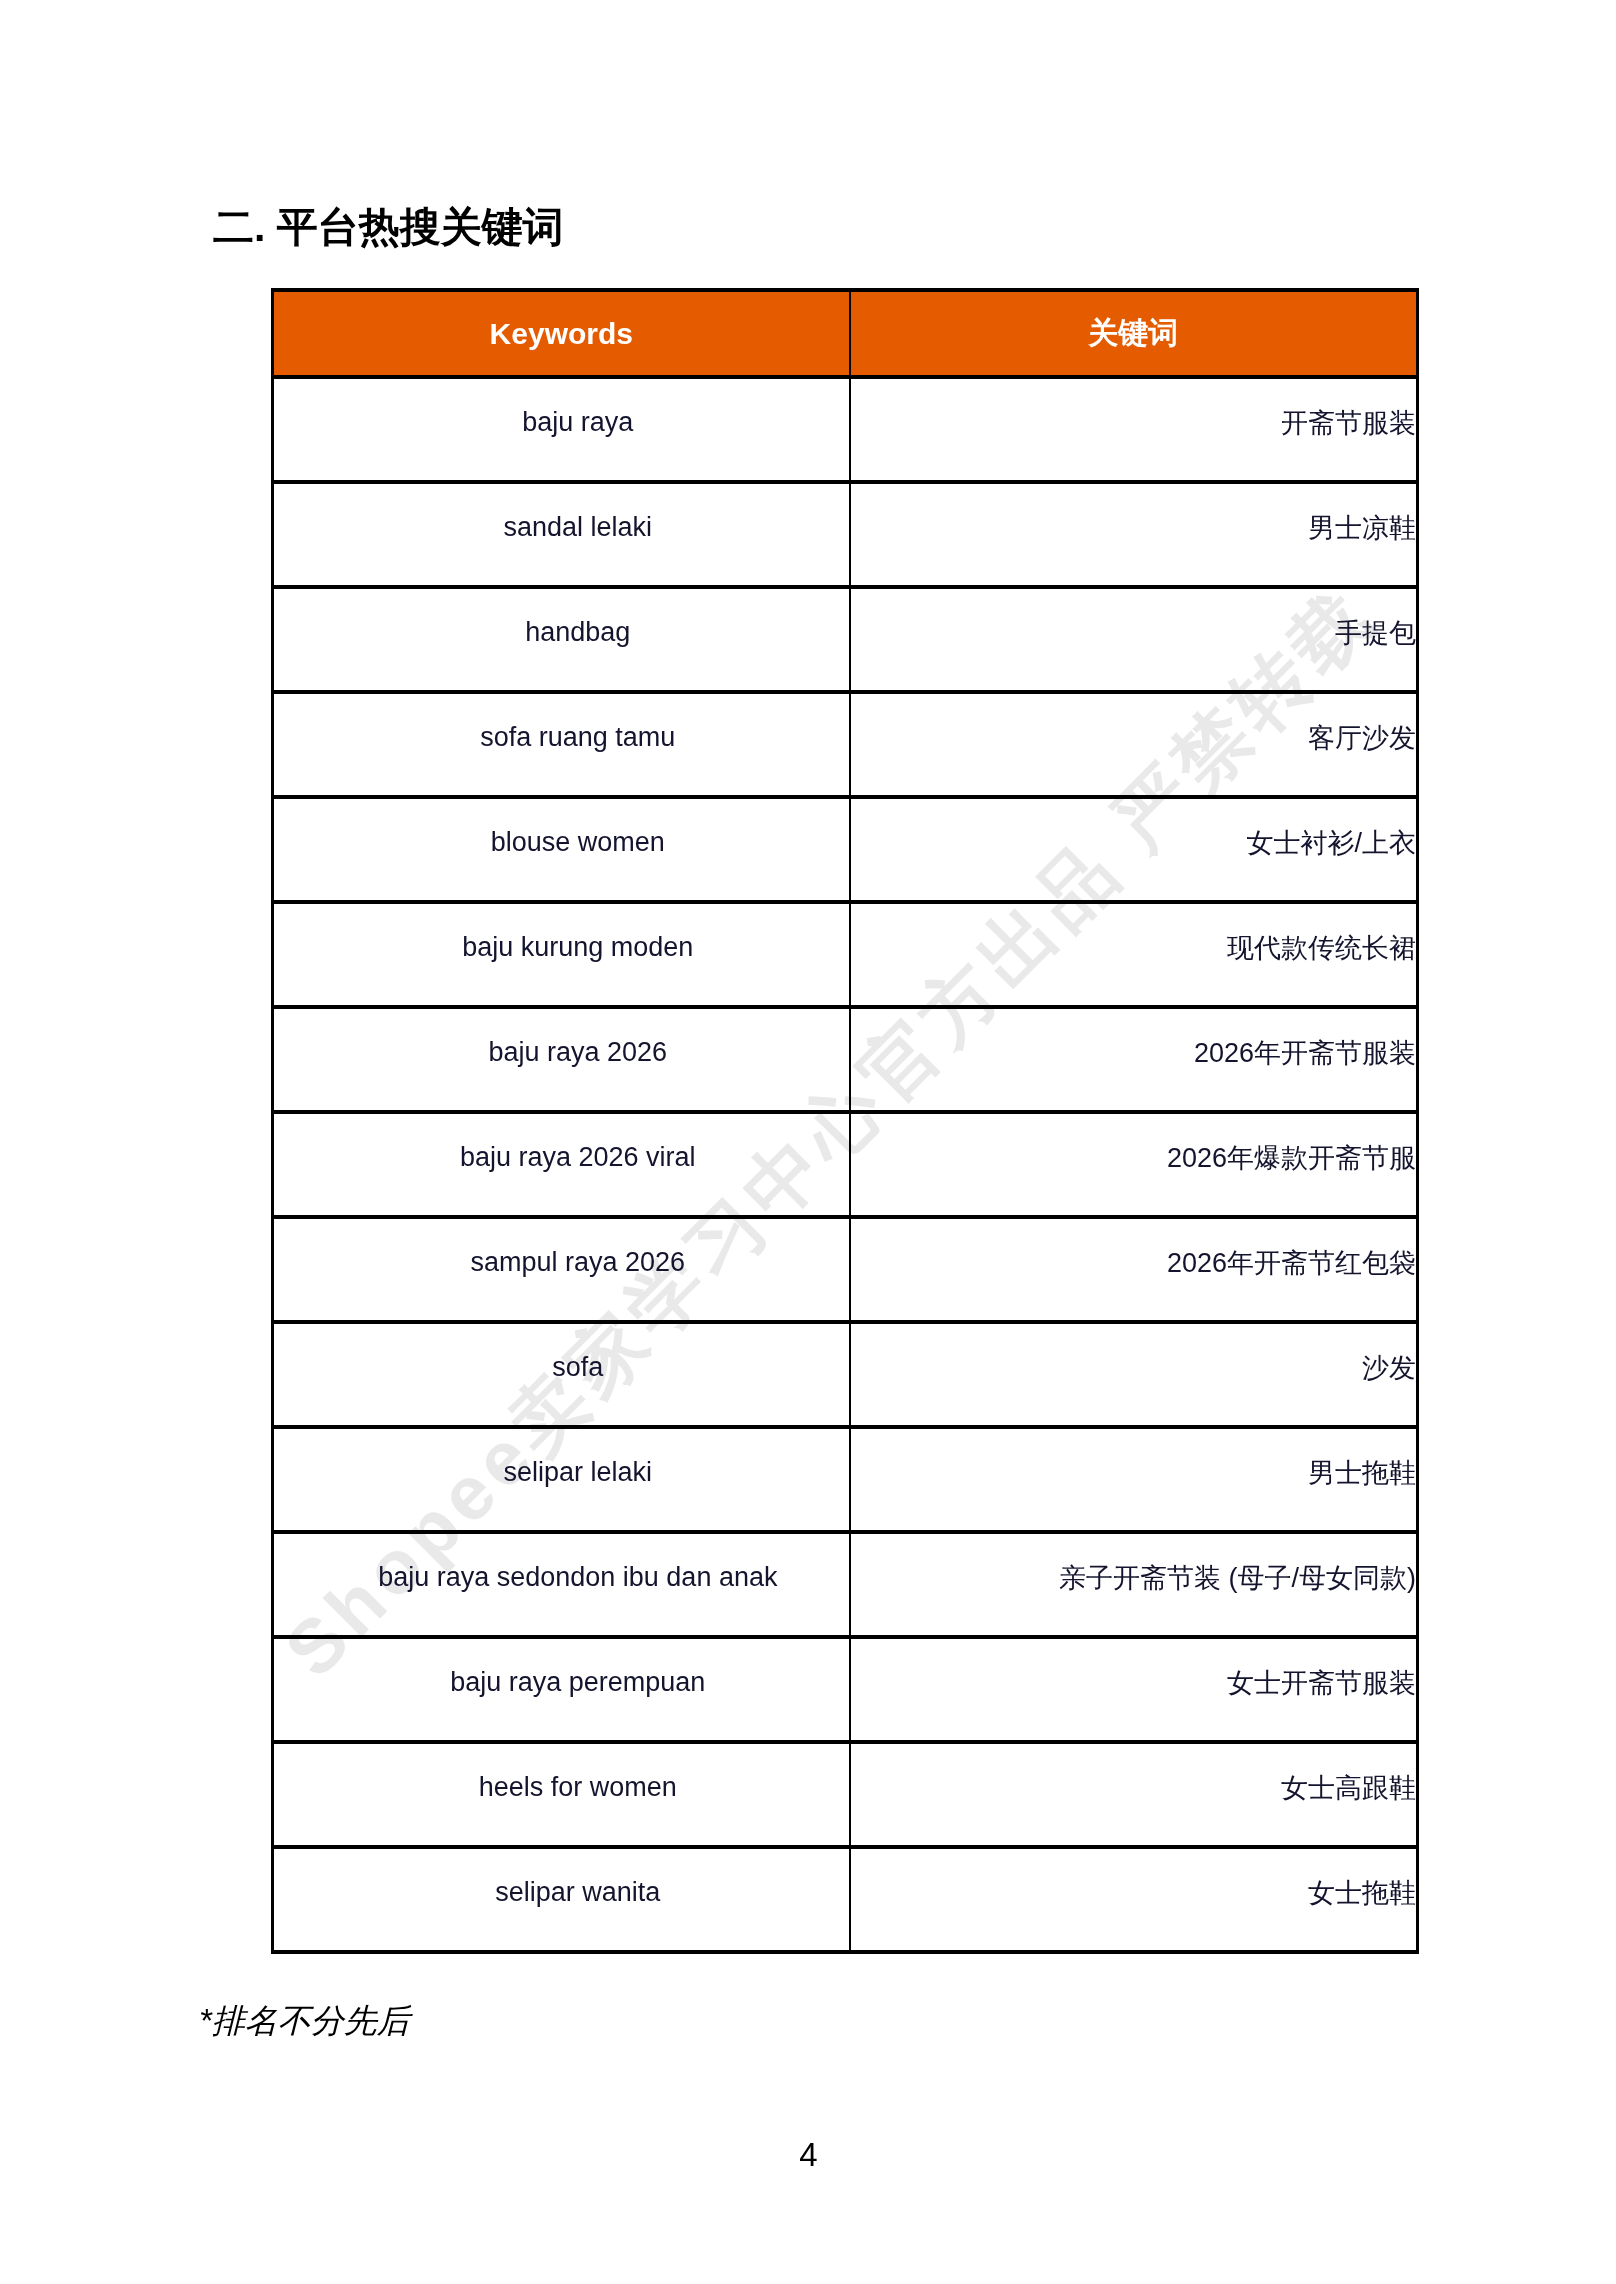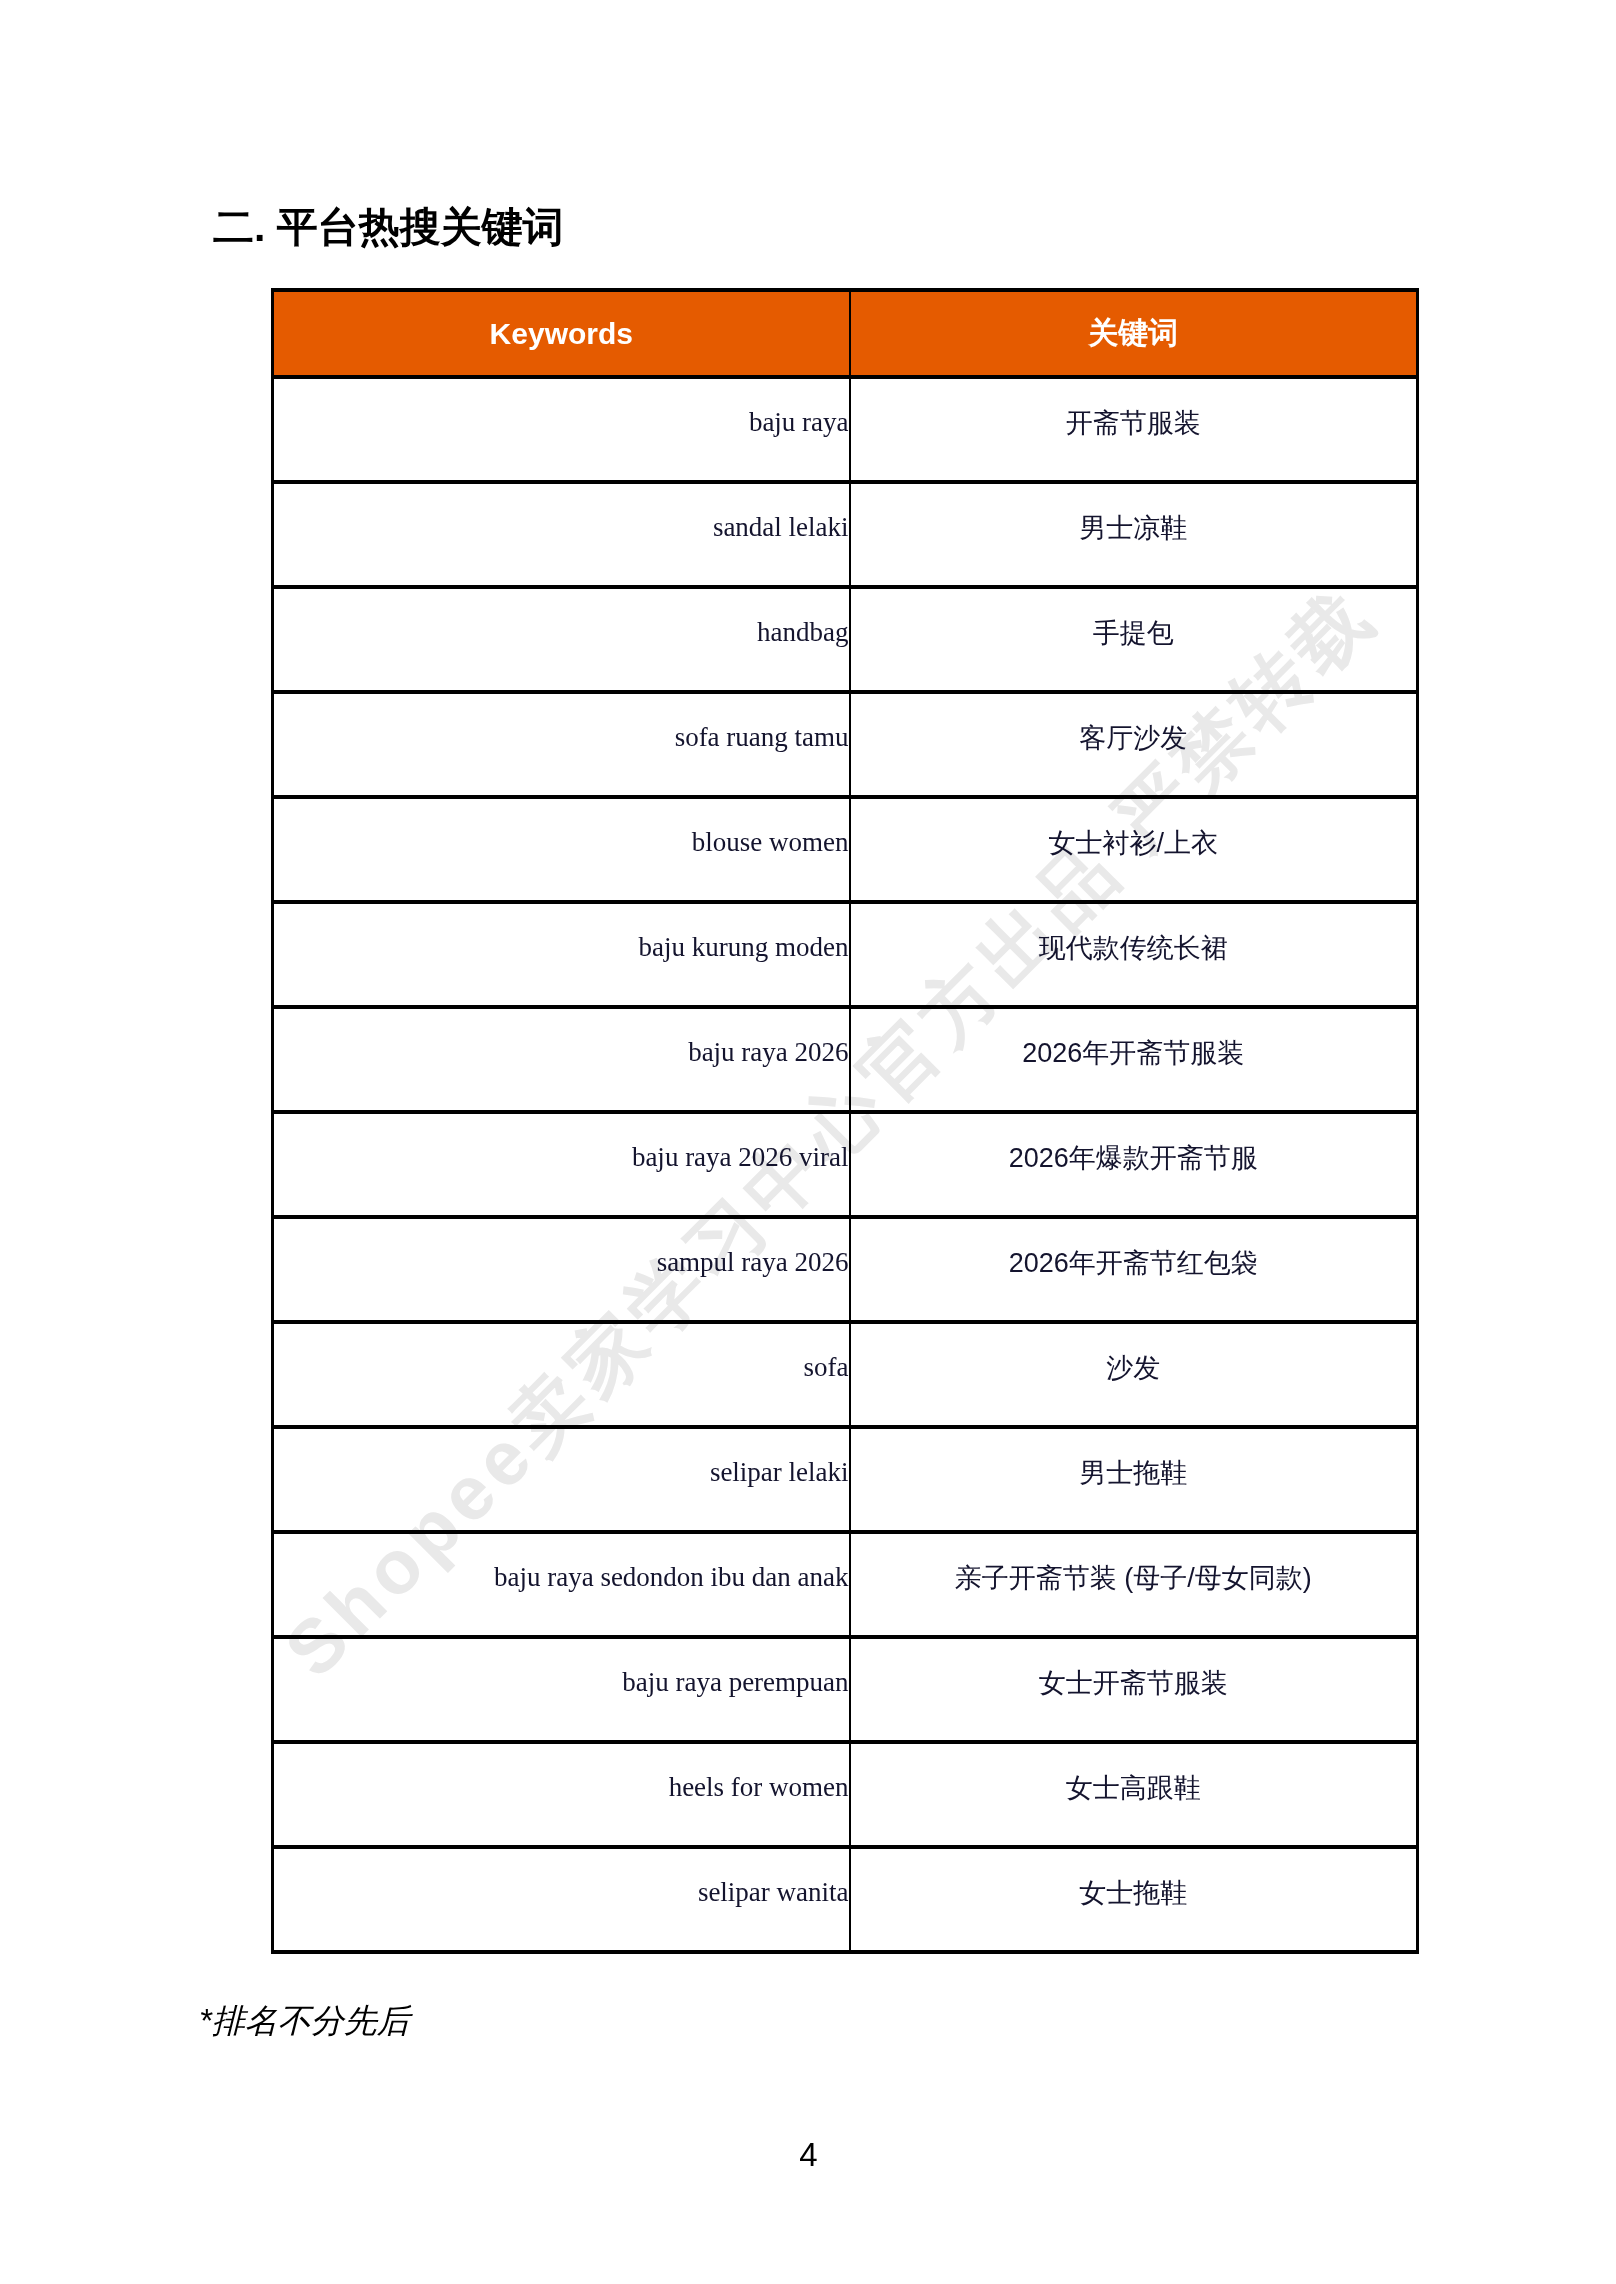--- a/index.html
+++ b/index.html
@@ -71,26 +71,25 @@
     font-weight: bold;
     vertical-align: middle;
   }
   table.kw-table td {
     color: #14142e;
     font-size: 27px;
     vertical-align: middle;
     padding-bottom: 13.6px;
   }
   table.kw-table td.en {
-    text-align: right;
+    text-align: center;
     padding-left: 33px;
-    font-family: Liberation Serif, serif;
   }
   table.kw-table td.zh {
-    text-align: center;
+    text-align: right;
   }
   .footnote {
     position: absolute;
     left: 199px;
     top: 1999px;
     font-size: 33px;
     font-style: italic;
     font-weight: 500;
     color: #000000;
     z-index: 2;

